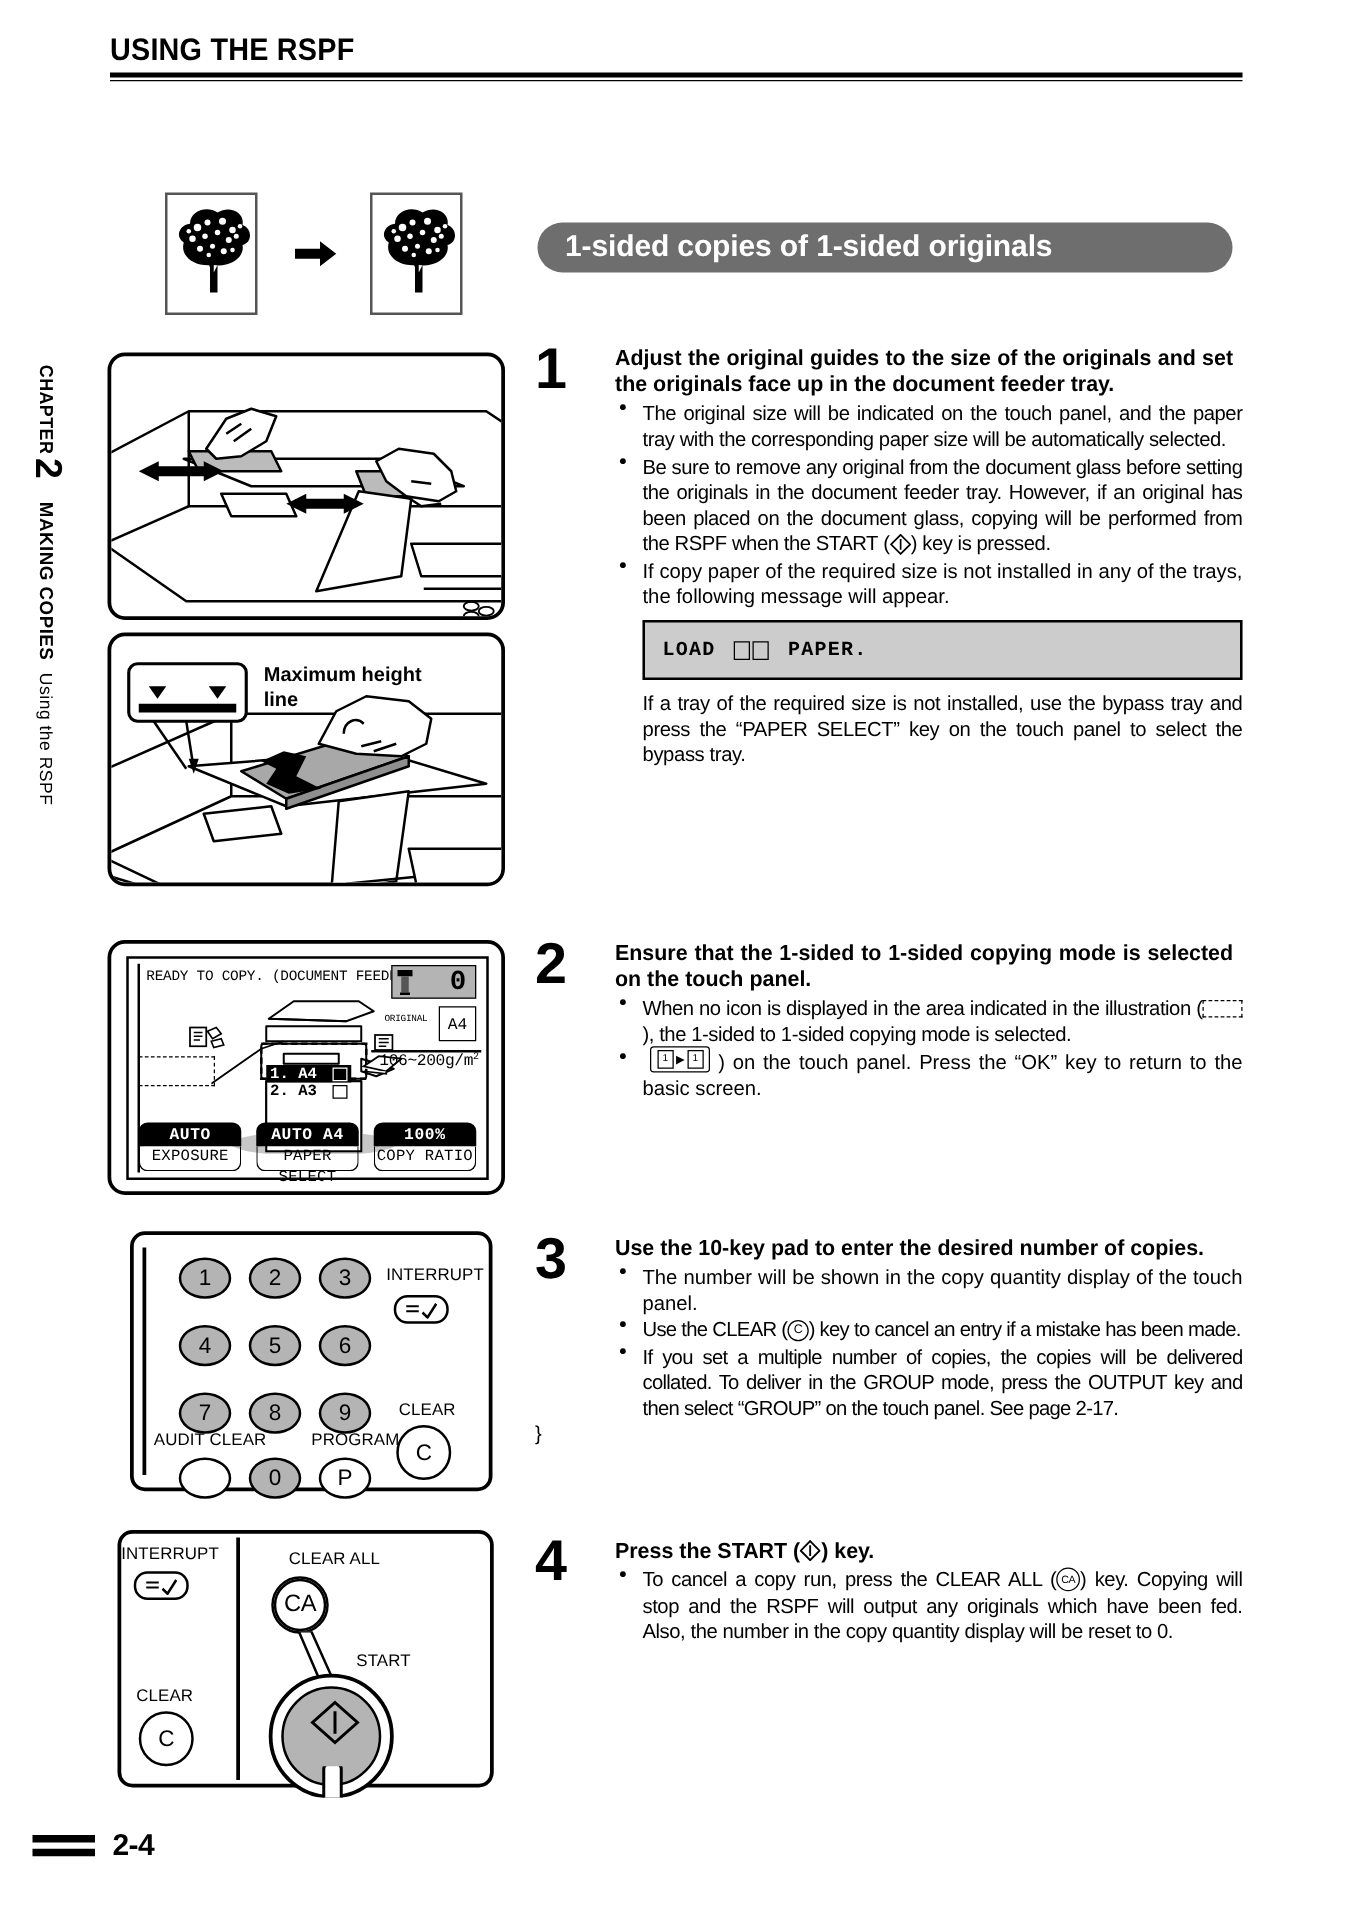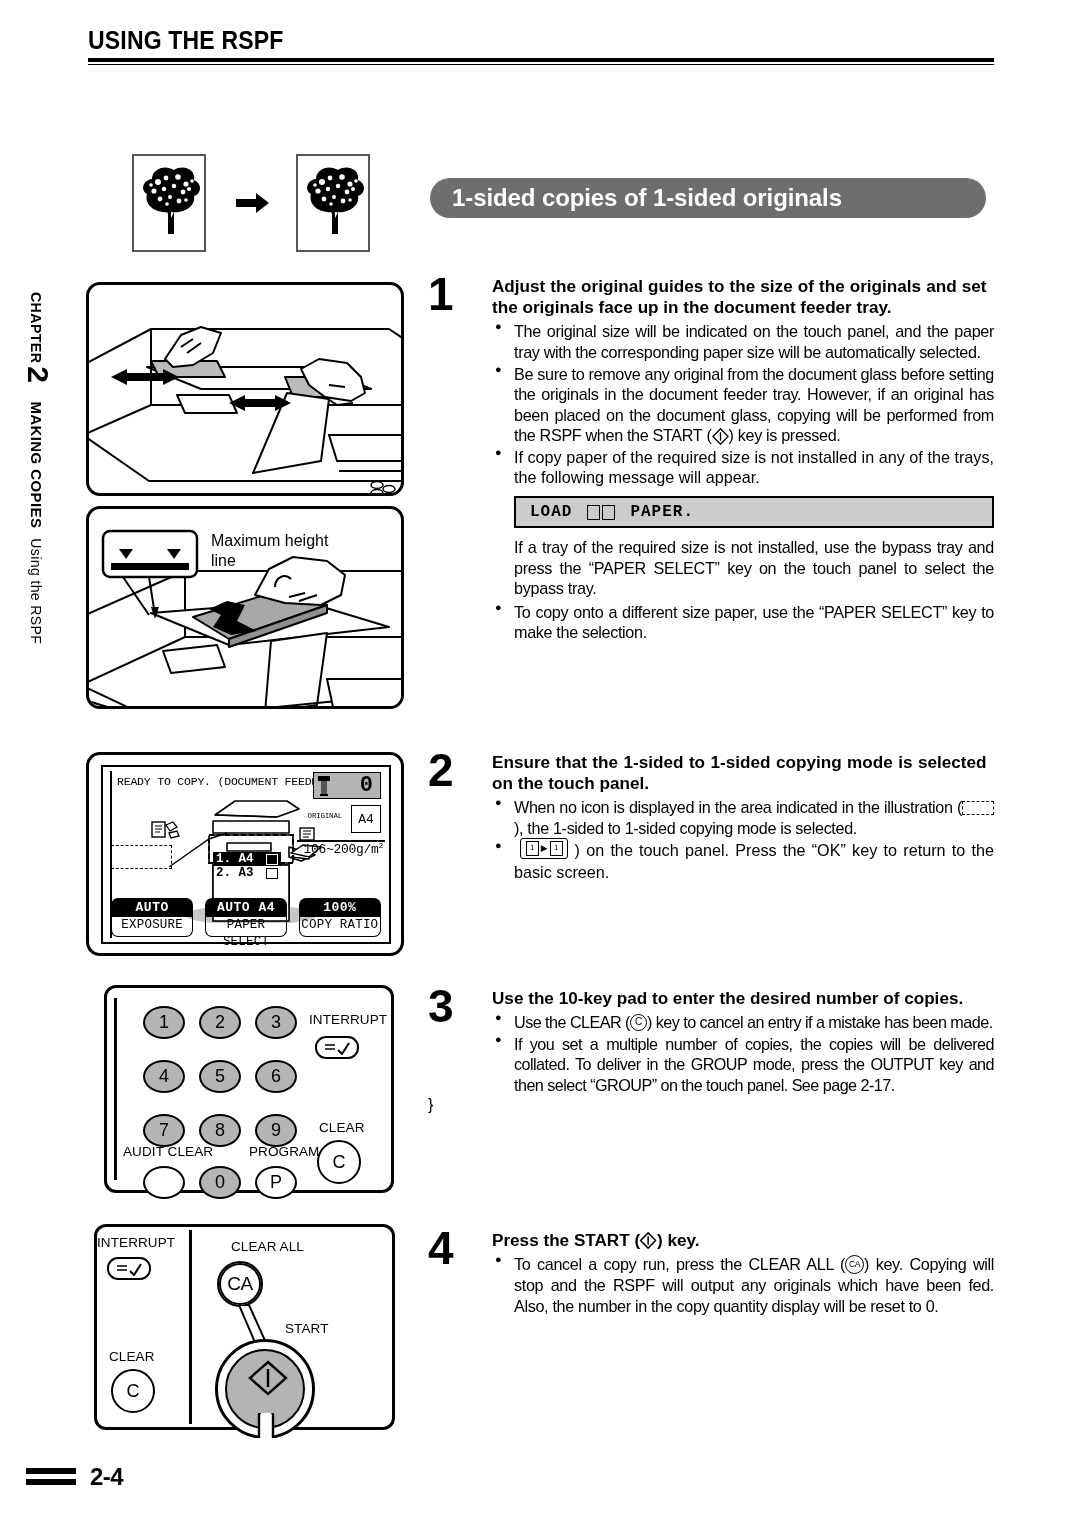--- a/index.html
+++ b/index.html
@@ -158,21 +158,21 @@
     font-size: 16.2px;
     line-height: 1.27;
     text-align: justify;
     margin: 9px 0 2px 22px;
     letter-spacing: -0.3px;
   }
 
   
   .lcd-msg {
     margin: 8px 0 4px 22px;
-    height: 32px;
+    height: 48px;
     background: #cccccc;
     border: 2px solid #000;
     display: flex;
     align-items: center;
     padding-left: 14px;
     box-sizing: border-box;
     font-family: "Liberation Mono", monospace;
     font-weight: bold;
     font-size: 16px;
     letter-spacing: 1px;
@@ -532,21 +532,21 @@
 
     <g fill="none" stroke="#000" stroke-width="1.5">
       <ellipse cx="288" cy="200" rx="6" ry="3.5"></ellipse>
       <ellipse cx="300" cy="204" rx="6" ry="3.5"></ellipse>
       <ellipse cx="288" cy="208" rx="6" ry="3.5"></ellipse>
       <ellipse cx="300" cy="212" rx="6" ry="3.5"></ellipse>
     </g>
   </svg>
 </div>
 
-<div class="illus" style="left:86px; top:506px; width:318px; height:203px;">
+<div class="illus" style="left:86px; top:506px; width:318px; height:203px;font-weight:bold;">
   <svg viewBox="0 0 318 214" width="318" height="214">
     <g fill="none" stroke="#000" stroke-width="2" stroke-linejoin="round">
 
       <path d="M-8 108 L96 62 L318 62"></path>
       <path d="M-8 108 L-8 176 L72 214"></path>
       <path d="M-8 176 L96 128 L318 128"></path>
       <path d="M96 62 L96 128"></path>
 
       <path d="M62 104 L214 92 L300 118 L140 136 Z" fill="#fff"></path>
 
@@ -767,23 +767,20 @@
       </ul>
       <div class="lcd-msg">
         <span>LOAD</span>
         <span style="display:inline-block;width:14px"></span>
         <span class="sq"></span>
           <span class="sq"></span>
         <span style="display:inline-block;width:14px"></span>
         <span>PAPER.</span>
       </div>
       <div class="sub-para">If a tray of the required size is not installed, use the bypass tray and press the “PAPER SELECT” key on the touch panel to select the bypass tray.</div>
-      <ul class="bullets">
-        <li class="tight">To copy onto a different size paper, use the “PAPER SELECT” key to make the selection.</li>
-      </ul>
     </div>
   </div>
 </div>
 
 <div class="steps" style="top:752px;">
   <div class="step">
     <div class="step-num">2</div>
     <div class="step-body">
       <div class="step-head">Ensure that the 1-sided to 1-sided copying mode is selected on the touch panel.</div>
       <ul class="bullets">
@@ -797,20 +794,21 @@
     </div>
   </div>
 </div>
 
 <div class="steps" style="top:988px;">
   <div class="step">
     <div class="step-num">3</div>
     <div class="step-body">
       <div class="step-head">Use the 10-key pad to enter the desired number of copies.</div>
       <ul class="bullets">
+        <li>The number will be shown in the copy quantity display of the touch panel.</li>
         <li class="tighter"><span>Use the CLEAR (</span><span class="ic ic-clear">C</span><span>) key to cancel an entry if a mistake has been made.</span></li>
         <li class="tighter">If you set a multiple number of copies, the copies will be delivered collated. To deliver in the GROUP mode, press the OUTPUT key and then select “GROUP” on the touch panel. See page 2-17.</li>
       </ul>
     </div>
   </div>
 }</div>
 
 <div class="steps" style="top:1230px;">
   <div class="step">
     <div class="step-num">4</div>

